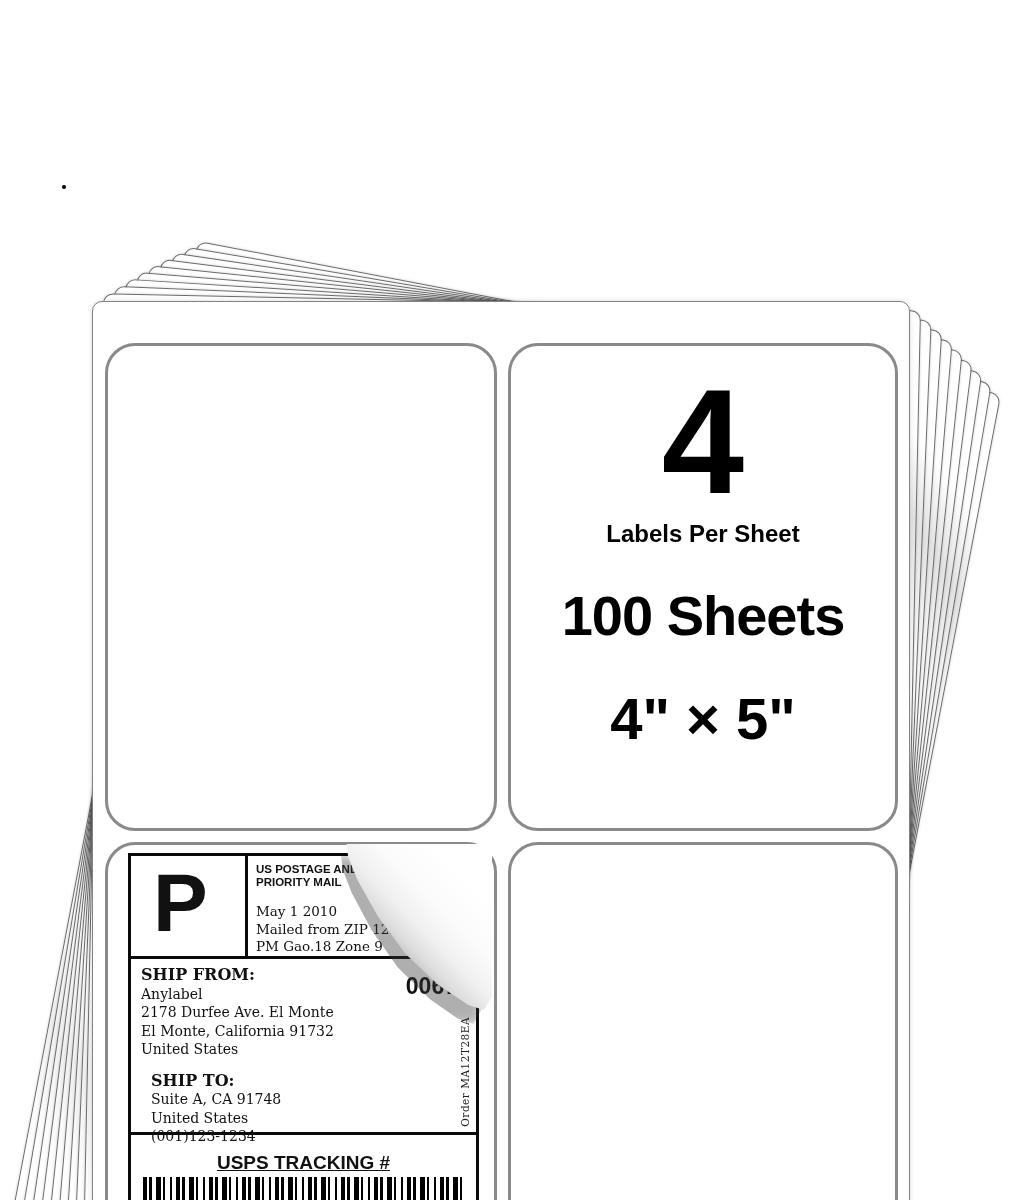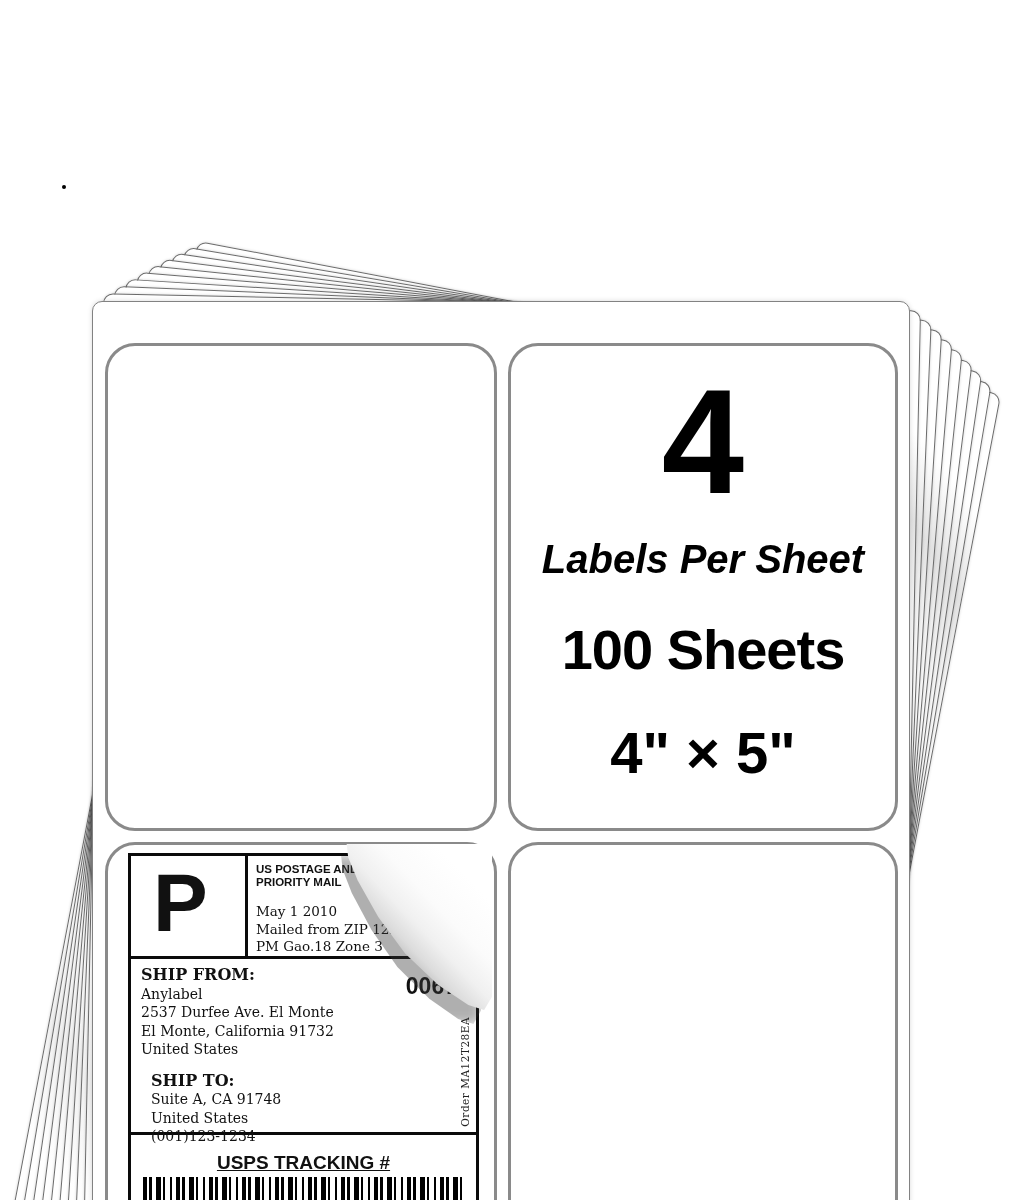--- a/index.html
+++ b/index.html
@@ -60,21 +60,21 @@
   .lbl-tr { left: 415px; top: 41px;  width: 390px; height: 488px; }
   .lbl-bl { left: 12px;  top: 540px; width: 392px; height: 560px; }
   .lbl-br { left: 415px; top: 540px; width: 390px; height: 560px; }
 
   
   .promo {
     display: flex; flex-direction: column; align-items: center;
     font-weight: bold; text-align: center;
   }
   .promo-num  { font-size: 148px; line-height: 1; margin-top: 22px; }
-  .promo-cap  { font-size: 40px;  margin-top: 21px; font-style: italic; }
+  .promo-cap  { font-size: 24px;  margin-top: 4px; }
   .promo-cnt  { font-size: 56px;  letter-spacing: -1px; line-height: 1.16; margin-top: 36px; }
   .promo-size { font-size: 58px;  margin-top: 36px; }
 
   
   .ship-label {
     position: absolute; left: 20px; top: 8px;
     width: 351px; height: 420px;
     background: #fff;
     border: 3px solid #0a0a0a;
     box-sizing: border-box;
@@ -184,30 +184,30 @@
 
           <div class="sl-header">
             <div class="sl-stamp">
               <span>P</span>
             </div>
             <div class="sl-postage">
               <div class="pb">US POSTAGE AND FEE</div>
               <div class="pb">PRIORITY MAIL</div>
               <div class="ps ps-first">May 1 2010</div>
               <div class="ps">Mailed from ZIP 1220</div>
-              <div class="ps">PM Gao.18 Zone 3</div>
+              <div class="ps">PM Gao.18 Zone 9</div>
             </div>
           </div>
 
 
           <div class="sl-body">
             <div>
               <div class="sec-head">SHIP FROM:</div>
               <div>Anylabel</div>
-              <div>2537 Durfee Ave. El Monte</div>
+              <div>2178 Durfee Ave. El Monte</div>
               <div>El Monte, California 91732</div>
               <div>United States</div>
             </div>
             <div class="lbl-num">0067</div>
             <div class="st-block">
               <div class="sec-head">SHIP TO:</div>
               <div>Suite A, CA 91748</div>
               <div>United States</div>
               <div>(001)123-1234</div>
             </div>

